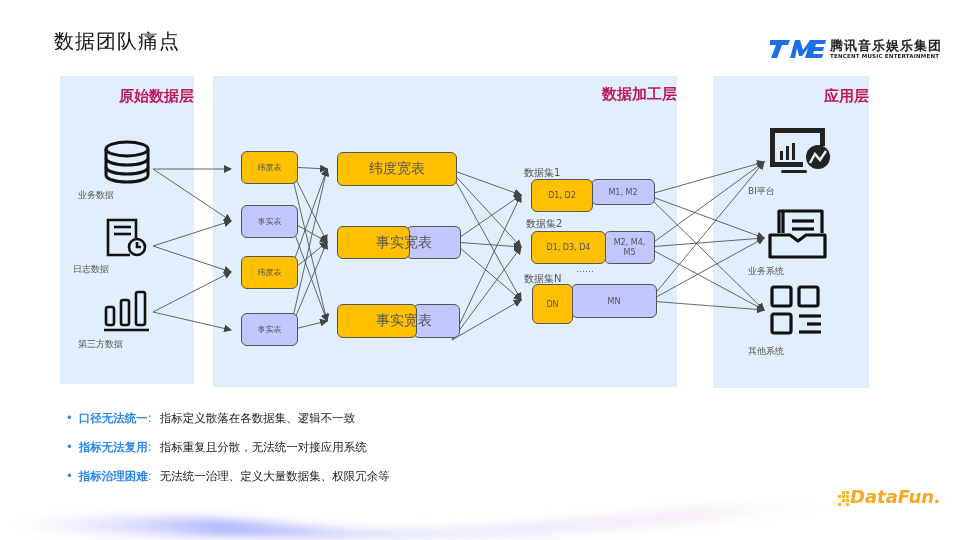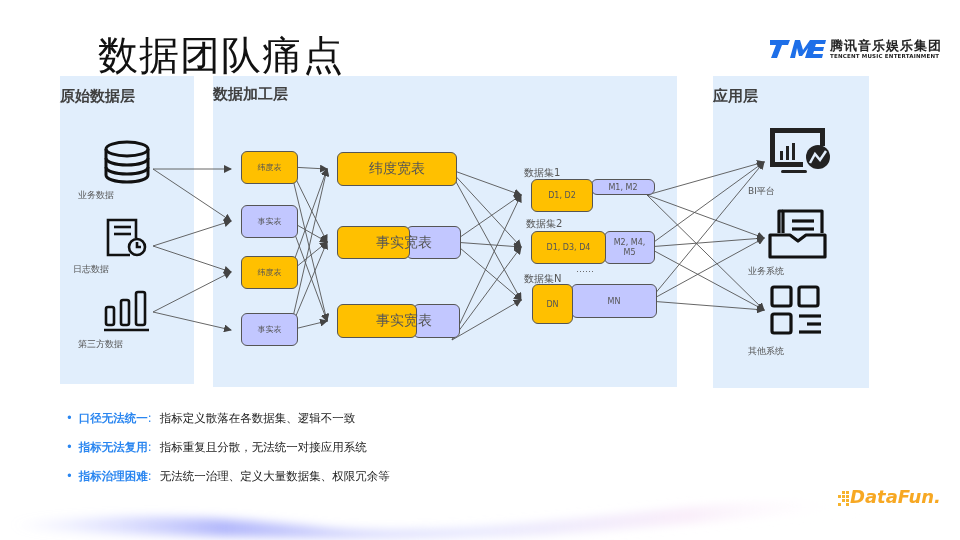--- a/index.html
+++ b/index.html
@@ -1,23 +1,23 @@
 <!DOCTYPE html>
 <html><head>
 <meta charset="utf-8">
 <style>
   html, body { margin:0; padding:0; }
   body { width:960px; height:540px; position:relative; overflow:hidden; background:#ffffff;
          font-family:"DejaVu Sans","Liberation Sans",sans-serif; }
   .abs { position:absolute; }
-  .title { left:54px; top:28px; font-size:40px; color:#111; letter-spacing:1px;margin-left:44px; }
+  .title { left:54px; top:28px; font-size:20px; color:#111; letter-spacing:1px; }
   .logo-cn { left:830px; top:37px; font-size:13px; color:#222; font-weight:bold; letter-spacing:1px; white-space:nowrap; }
   .logo-en { left:830px; top:53px; font-size:5.5px; color:#222; font-weight:bold; white-space:nowrap; letter-spacing:0.2px; }
   .panel { background:#e1eefc; }
-  .panel-title { font-size:15px; color:#404040; font-weight:bold; text-align:left; }
+  .panel-title { font-size:15px; color:#be185d; font-weight:bold; text-align:right; }
   .icon-label { font-size:9px; color:#555; text-align:left; width:100px; }
   .box { box-sizing:border-box; border:1.3px solid #555; border-radius:6px; display:flex; align-items:center; justify-content:center; font-size:8px; color:#555;margin-left:8px; }
   .y { background:#ffc000; }
   .p { background:#c2c7ff; }
   .box-lg { font-size:14px; }
   .ds-label { font-size:10px; color:#555; }
   .bullets { left:66px; font-size:11.5px; color:#222; white-space:nowrap; }
   .bullets .dot { color:#2a86f0; margin-right:6px; }
   .bullets .key { color:#2a86f0; font-weight:bold; }
   .bullets .sep { color:#2a86f0; margin-right:8px; }
@@ -132,21 +132,21 @@
 <div class="abs box y box-lg" style="left:329px;top:226px;width:73px;height:33px;justify-content:flex-start;padding-left:38px;overflow:visible;white-space:nowrap;">
     <span style="position:relative;">事实宽表</span>
   </div>
 
 <div class="abs box p" style="left:405px;top:304px;width:47px;height:34px;"></div>
 <div class="abs box y box-lg" style="left:329px;top:304px;width:80px;height:34px;justify-content:flex-start;padding-left:38px;overflow:visible;white-space:nowrap;">
     <span style="position:relative;">事实宽表</span>
   </div>
 
 <div class="abs ds-label" style="left:524px;top:166px;">数据集1</div>
-<div class="abs box p" style="left:583px;top:179px;width:64px;height:16px;">M1, M2</div>
+<div class="abs box p" style="left:583px;top:179px;width:64px;height:26px;">M1, M2</div>
 <div class="abs box y" style="left:523px;top:179px;width:62px;height:33px;">D1, D2</div>
 
 <div class="abs ds-label" style="left:526px;top:217px;">数据集2</div>
 <div class="abs box p" style="left:596px;top:231px;width:51px;height:33px;line-height:10px;text-align:center;padding:0 4px;">M2, M4, M5</div>
 <div class="abs box y" style="left:523px;top:231px;width:75px;height:33px;">D1, D3, D4</div>
 
 <div class="abs" style="left:576px;top:264px;font-size:9px;color:#666;">……</div>
 
 <div class="abs ds-label" style="left:524px;top:272px;">数据集N</div>
 <div class="abs box p" style="left:563px;top:284px;width:86px;height:34px;">MN</div>

